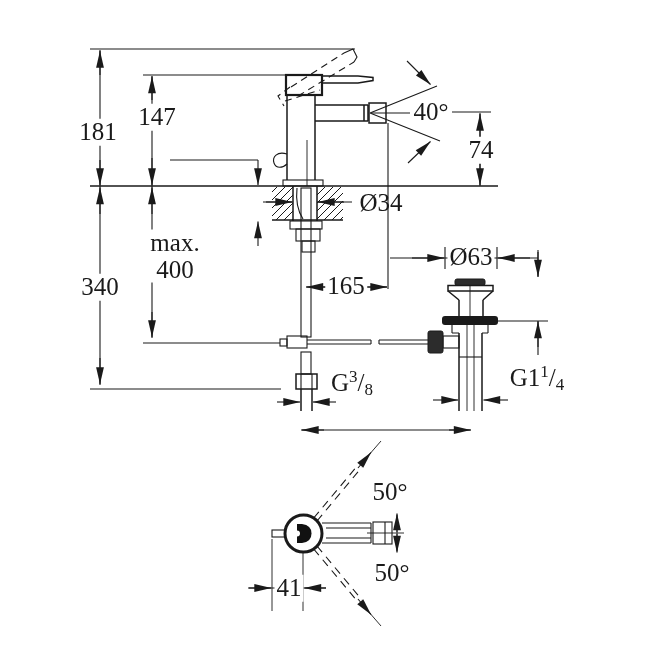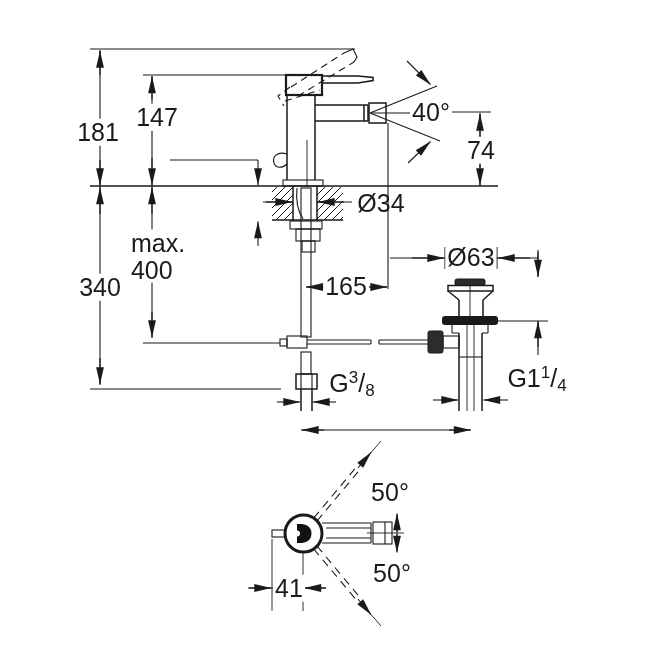--- a/index.html
+++ b/index.html
@@ -1,16 +1,16 @@
 <!DOCTYPE html>
 <html><head>
 <meta charset="utf-8">
 <style>
   html,body{margin:0;padding:0;background:#fff;}
-  .canvas{position:relative;width:650px;height:650px;background:#ffffff;font-family:Liberation Sans, sans-serif;overflow:hidden;}
+  .canvas{position:relative;width:650px;height:650px;background:#ffffff;font-family:Liberation Serif, serif;overflow:hidden;}
   svg{position:absolute;left:0;top:0;}
   .s {stroke:#1a1a1a;fill:none;stroke-width:1.5;}
   .s1{stroke:#1a1a1a;fill:none;stroke-width:1.1;}
   .s2{stroke:#1a1a1a;fill:none;stroke-width:2.2;}
   .thin{stroke:#1a1a1a;fill:none;stroke-width:0.9;}
   .d{stroke-dasharray:7 5;}
   .d2{stroke-dasharray:8 6;}
   .lbl{position:absolute;transform:translate(-50%,-50%);font-size:25px;line-height:1.06;color:#1a1a1a;white-space:nowrap;}
   .bg{background:#fff;padding:0 2px;}
   .sup{font-size:17px;position:relative;top:-9px;}
@@ -178,21 +178,21 @@
     <path d="M249,588 L271,588" class="s1" marker-end="url(#ah)"></path>
     <path d="M326,588 L304.5,588" class="s1" marker-end="url(#ah)"></path>
   </g>
 </svg>
 
   <div class="lbl bg" style="left:98px;top:132px">181</div>
   <div class="lbl bg" style="left:157px;top:117px">147</div>
   <div class="lbl" style="left:431px;top:112px">40°</div>
   <div class="lbl bg" style="left:481px;top:150px">74</div>
   <div class="lbl" style="left:381px;top:203px">Ø34</div>
-  <div class="lbl bg" style="left:158px;top:256px;text-align:left">
+  <div class="lbl bg" style="left:175px;top:256px;text-align:center">
     <div>max.</div>
     <div>400</div>
   </div>
   <div class="lbl bg" style="left:100px;top:287px">340</div>
   <div class="lbl bg" style="left:346px;top:286px">165</div>
   <div class="lbl bg" style="left:471px;top:257px">Ø63</div>
   <div class="lbl" style="left:352px;top:383px">
     <span>G</span><span class="sup">3</span><span>/</span><span class="sub">8</span>
   </div>
   <div class="lbl" style="left:537px;top:378px">

